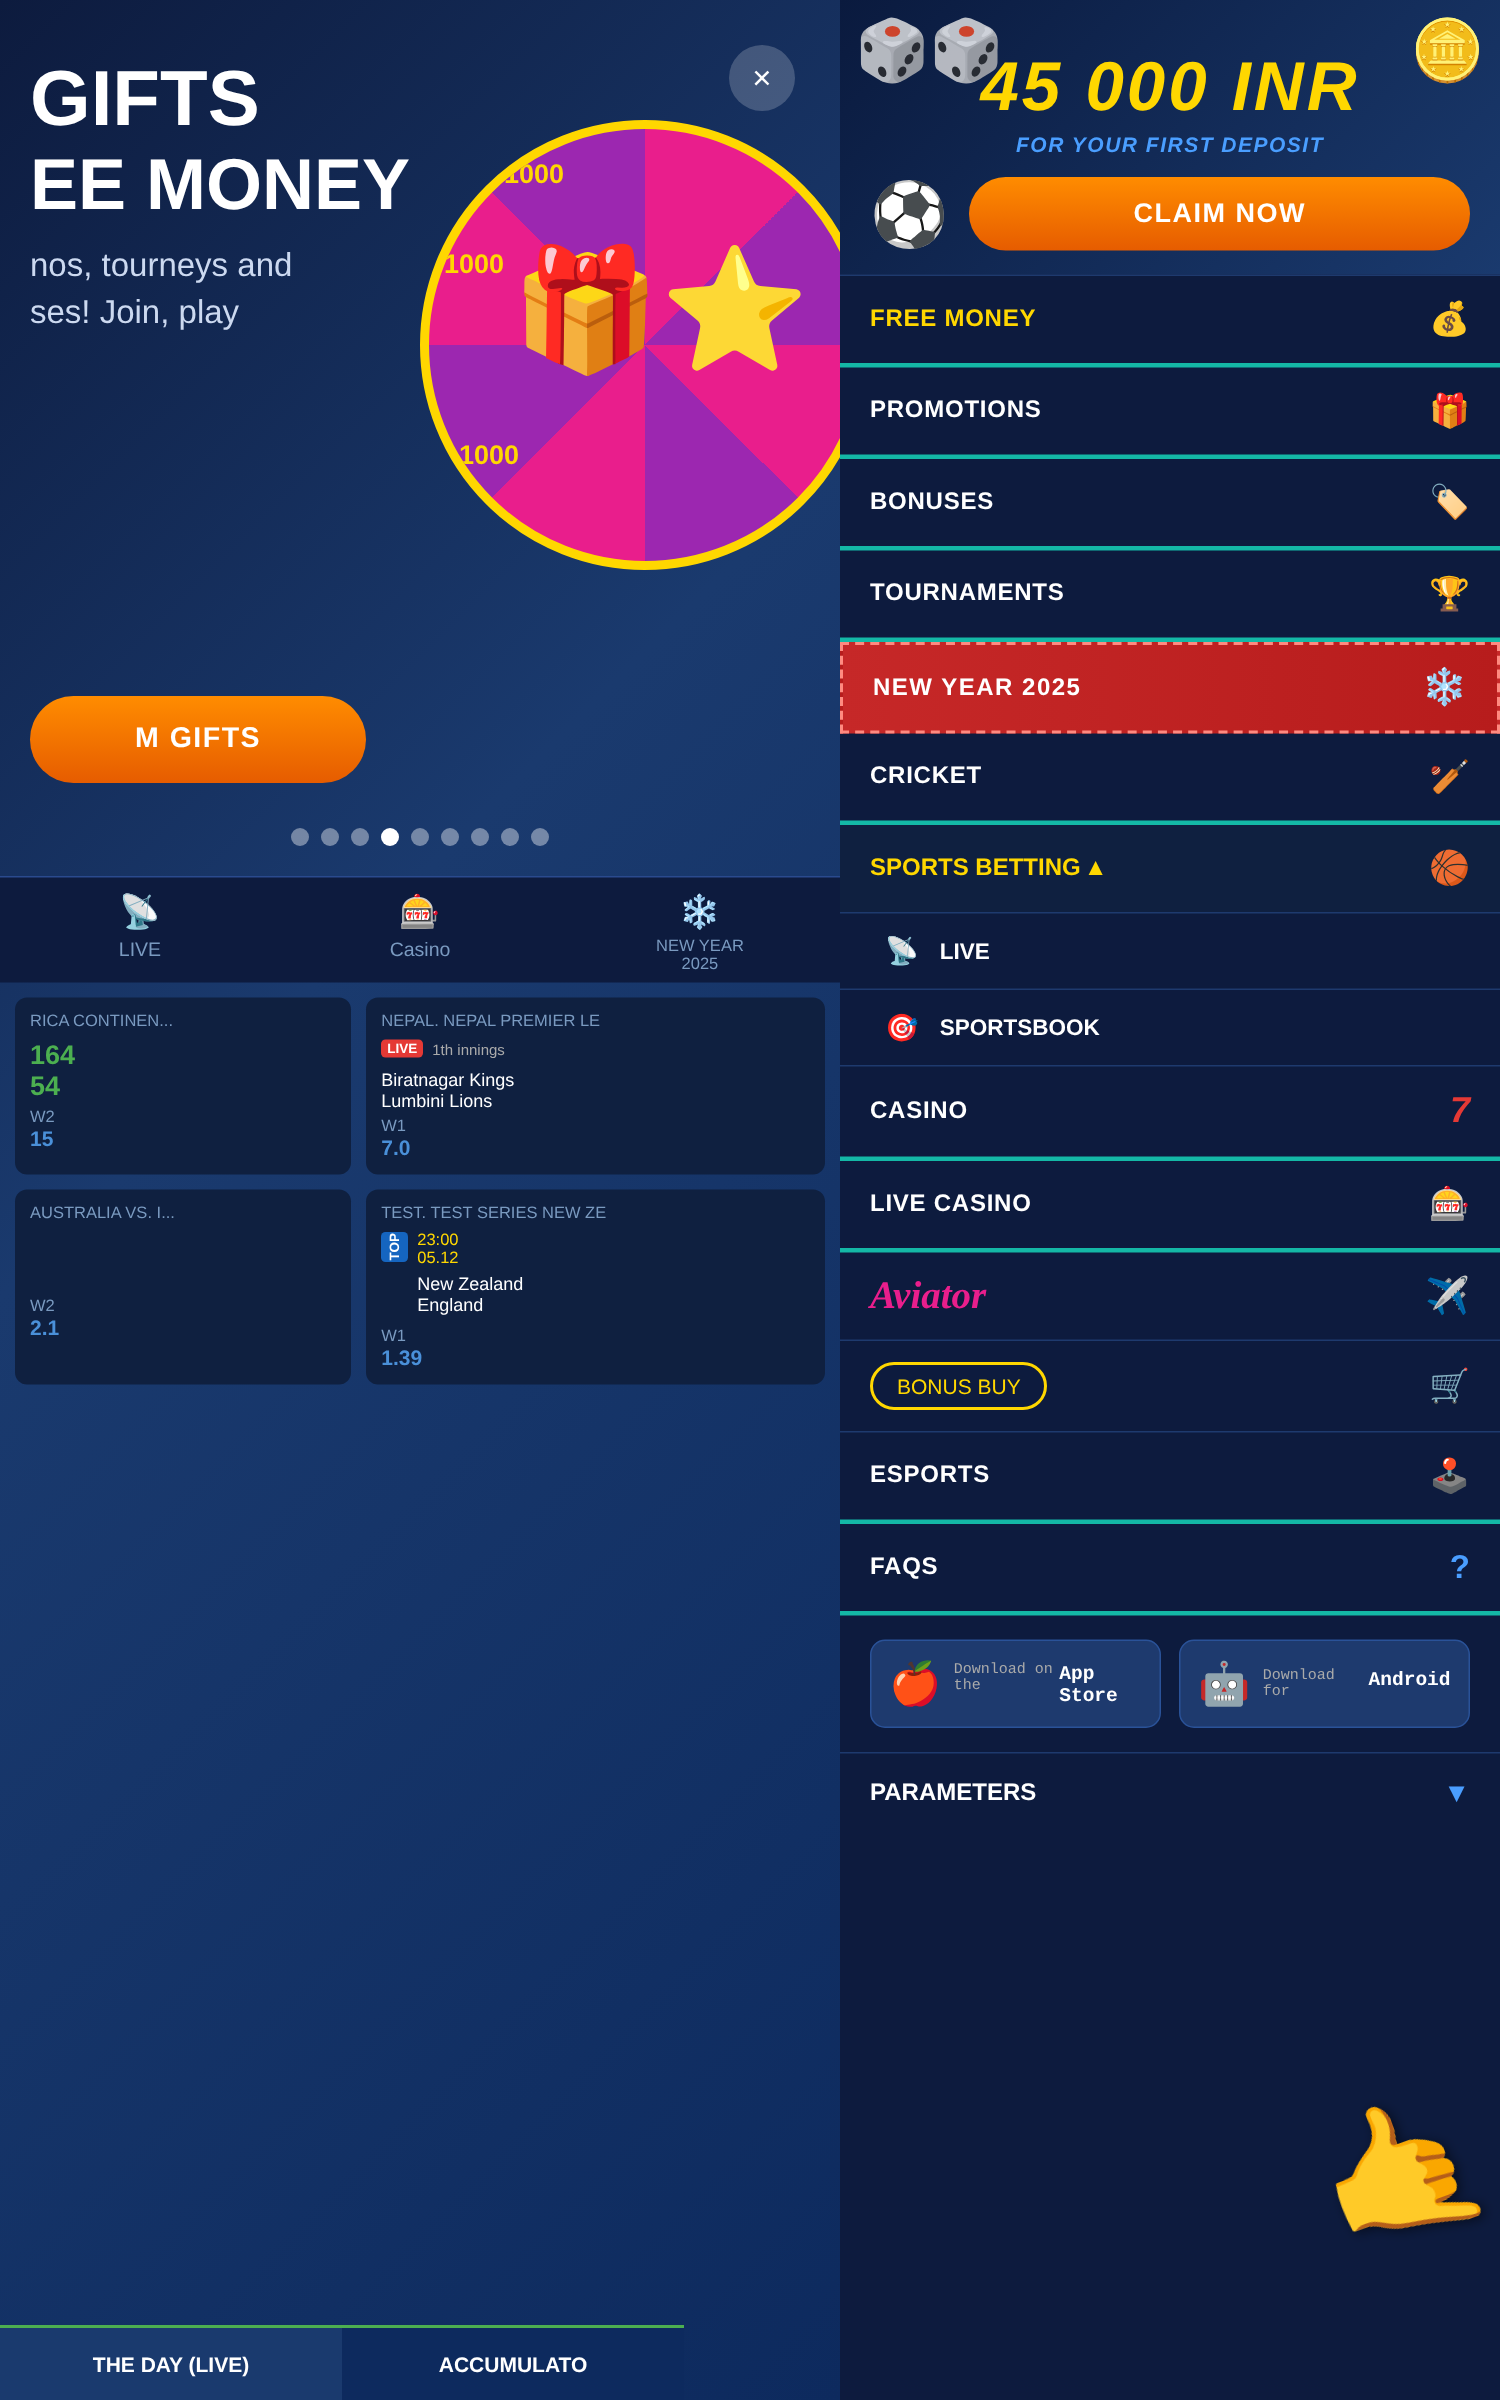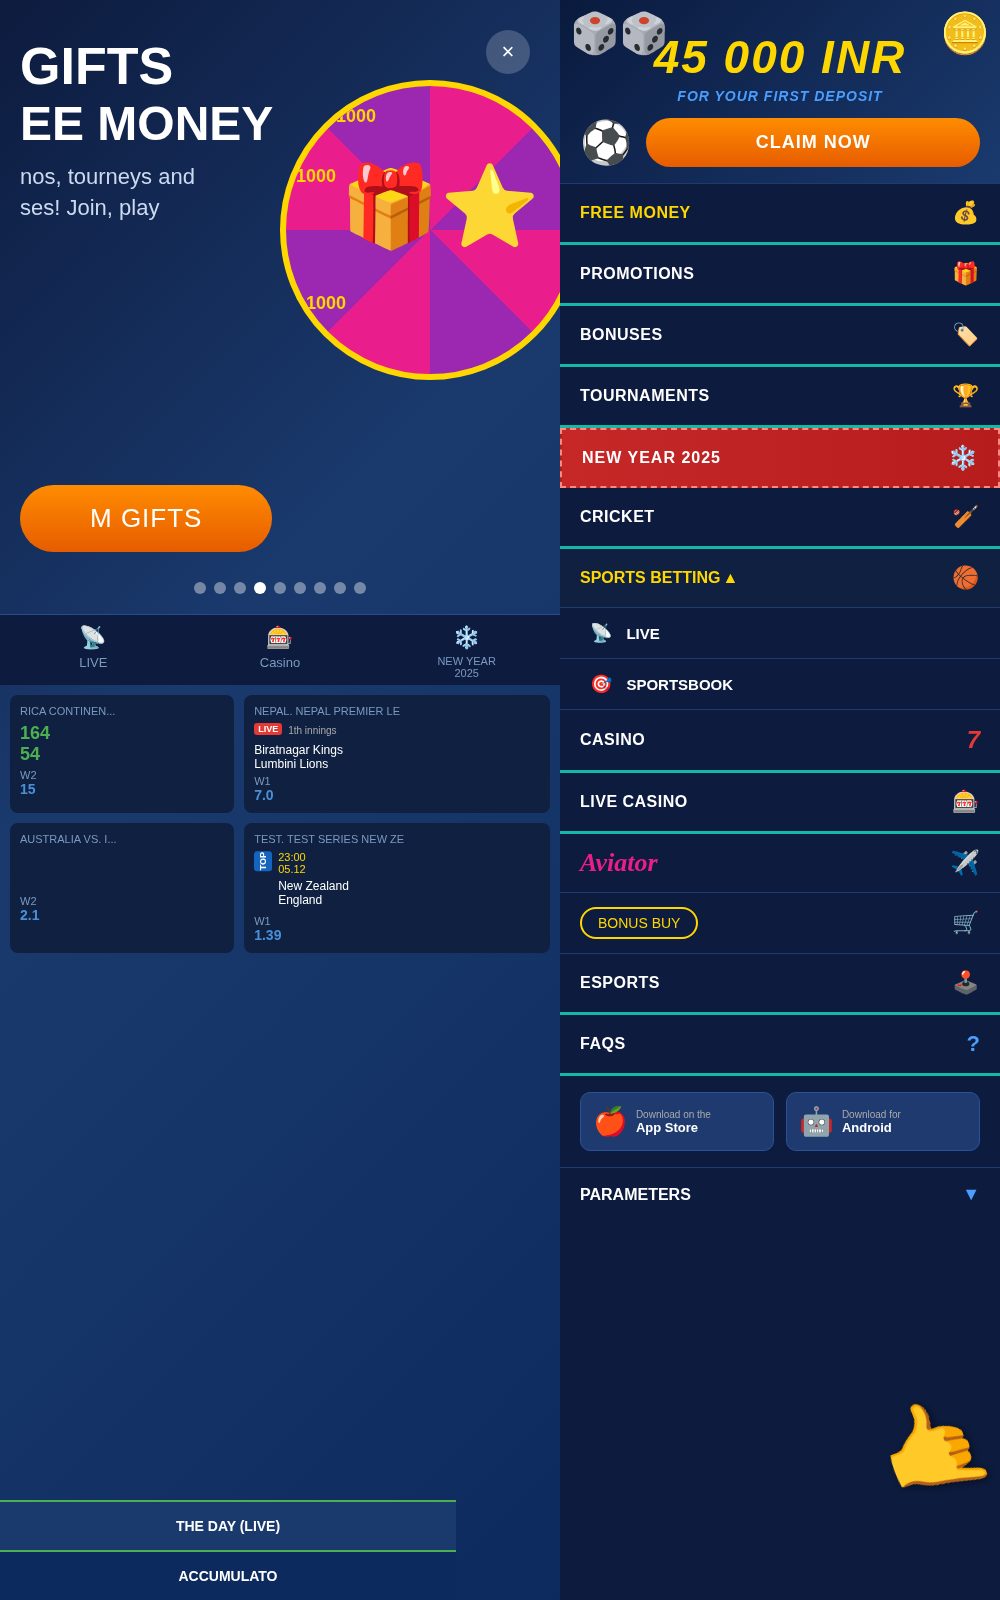--- a/index.html
+++ b/index.html
@@ -110,29 +110,28 @@
       font-size: 80px;
     }
 
     .claim-btn-area {
       margin-top: 180px;
     }
 
     .claim-btn {
       background: linear-gradient(to bottom, #ff8c00, #e65c00);
       color: white;
-      font-size: 26px;
-      font-weight: 400;
+      font-size: 19px;
+      font-weight: 700;
       padding: 18px 70px;
       border: none;
       border-radius: 40px;
       cursor: pointer;
       text-transform: uppercase;
       letter-spacing: 1px;
-      margin-top: 21px;
     }
 
     
     .carousel-dots {
       display: flex;
       justify-content: center;
       gap: 8px;
       padding: 20px 0;
     }
 
@@ -265,21 +264,20 @@
     }
 
     
     .footer-bar {
       position: absolute;
       bottom: 0;
       left: 0;
       width: 456px;
       display: flex;
       gap: 0;
-      flex-direction: column;
     }
 
     .footer-btn {
       flex: 1;
       padding: 16px;
       text-align: center;
       font-size: 14px;
       font-weight: bold;
       color: white;
       text-transform: uppercase;
@@ -533,21 +531,22 @@
       cursor: pointer;
       border: 1px solid #2a5298;
     }
 
     .app-btn-icon {
       font-size: 28px;
     }
 
     .app-btn-text {
       display: flex;
-      flex-direction: column;
+      flex-direction: row;
+      font-family: Liberation Mono, monospace;
     }
 
     .app-btn-small {
       color: #aaa;
       font-size: 10px;
     }
 
     .app-btn-large {
       color: white;
       font-size: 13px;

